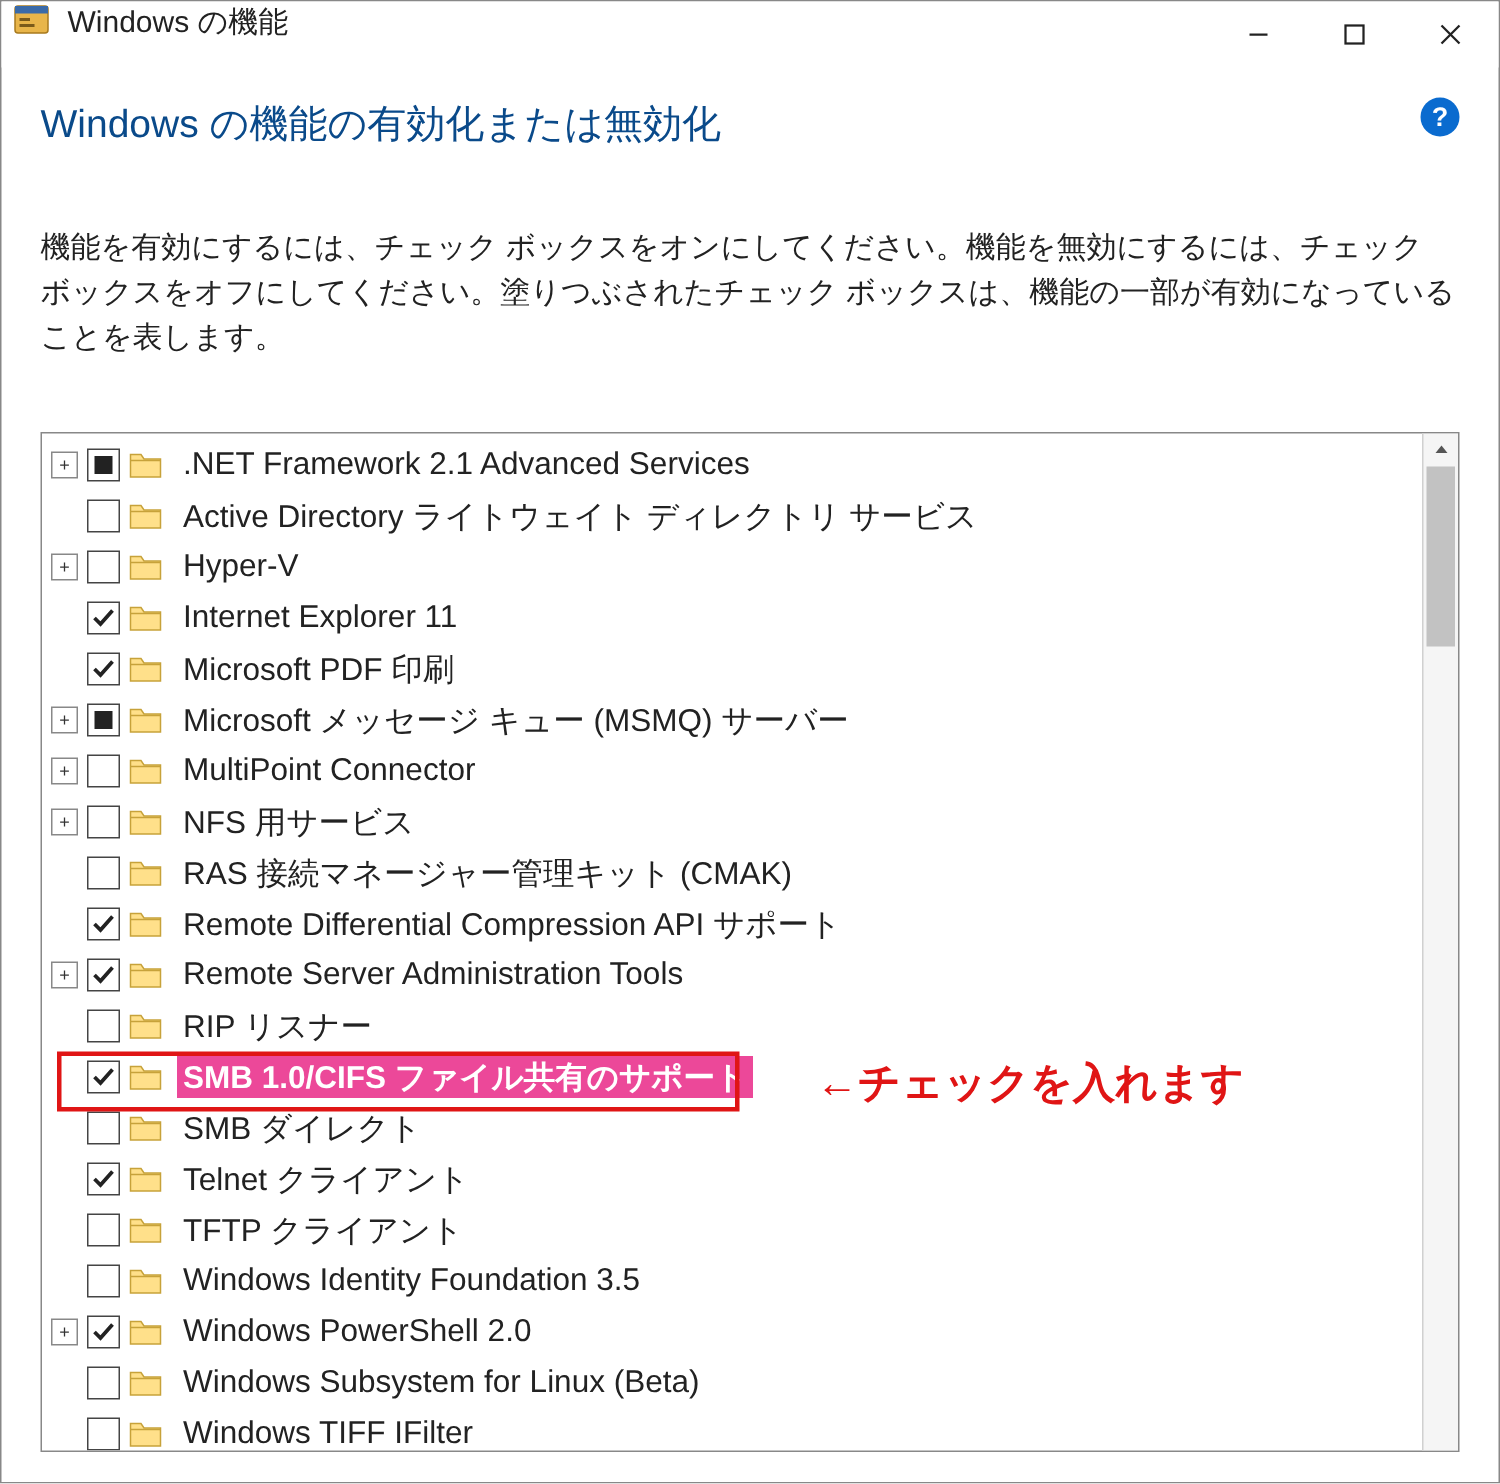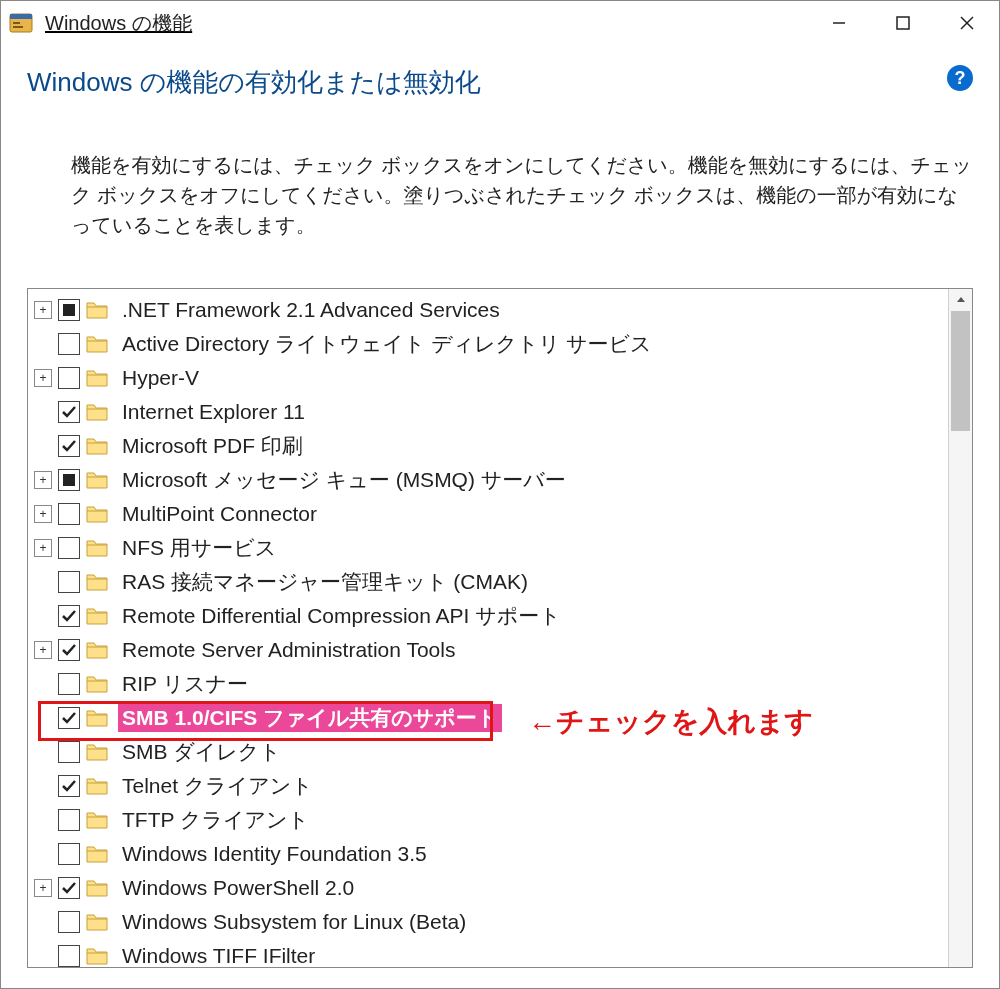--- a/index.html
+++ b/index.html
@@ -6,32 +6,32 @@
   html, body { margin:0; padding:0; }
   body {
     font-family: "Yu Gothic UI", "Meiryo", "Segoe UI", sans-serif;
     background:#fff;
     width:1000px;
     height:989px;
     overflow:hidden;
     position:relative;
   }
   .window { width:1000px; height:989px; border:1px solid #888; display:flex; flex-direction:column; }
-  .titlebar { height:44px; display:flex; align-items:center; padding-left:8px; background:#fff;text-decoration:underline; }
+  .titlebar { height:44px; display:flex; align-items:flex-start; padding-left:8px; background:#fff; }
   .titlebar .appicon { width:24px; height:24px; margin-right:12px; }
   .titlebar .title { font-size:20px; color:#222; flex:0 0 auto; }
   .titlebar .spacer { flex:1; }
   .winbtn { width:64px; height:44px; display:flex; align-items:center; justify-content:center; }
   .winbtn svg { width:16px; height:16px; stroke:#222; stroke-width:1.5; fill:none; }
 
   .content { padding:20px 26px 16px 26px; flex:1; display:flex; flex-direction:column;gap:32px; }
   .headrow { display:flex; align-items:flex-start; }
   .heading { font-size:26px; color:#0a4a8a; font-weight:400; flex:1; }
   .helpbtn { width:26px; height:26px; border-radius:50%; background:#0a6bcf; color:#fff; display:flex; align-items:center; justify-content:center; font-size:18px; font-weight:bold; }
-  .desc { margin-top:18px; font-size:20px; color:#222; line-height:1.5;margin-left:44px; }
+  .desc { margin-top:18px; font-size:20px; color:#222; line-height:1.5; }
 
   .treewrap { margin-top:16px; border:1px solid #888; height:680px; position:relative; display:flex; overflow:hidden; }
   .tree { flex:1; overflow:hidden; padding:4px 0; }
   .scrollbar { width:24px; background:#f5f5f5; border-left:1px solid #d0d0d0; position:relative; }
   .scroll-arrow { position:absolute; left:0; right:0; height:22px; display:flex; align-items:center; justify-content:center; }
   .scroll-arrow.up { top:0; }
   .scroll-arrow svg { width:10px; height:10px; fill:#555; }
   .scroll-thumb { position:absolute; top:22px; left:2px; right:2px; height:120px; background:#c2c2c2; }
 
   .row { display:flex; align-items:center; height:34px; padding-left:6px; position:relative; }
@@ -309,21 +309,21 @@
       <div class="scrollbar">
         <div class="scroll-arrow up">
           <svg viewBox="0 0 10 10">
               <path d="M1 7 L5 2 L9 7 Z"></path>
             </svg>
         </div>
         <div class="scroll-thumb"></div>
       </div>
 
       <div class="annot-box" style="left:10px; top:412px; width:455px; height:40px;"></div>
-      <div class="annot-text" style="left:500px; top:414px;">←チェックを入れます</div>
+      <div class="annot-text" style="left:516px; top:414px;">←チェックを入れます</div>
     </div>
 
     <div class="footer">
       <div class="annot-box" style="left:auto; right:166px; top:4px; width:166px; height:52px;"></div>
       <div class="btn ok">OK</div>
       <div class="btn">キャンセル</div>
     </div>
   </div>
 </div>
 

